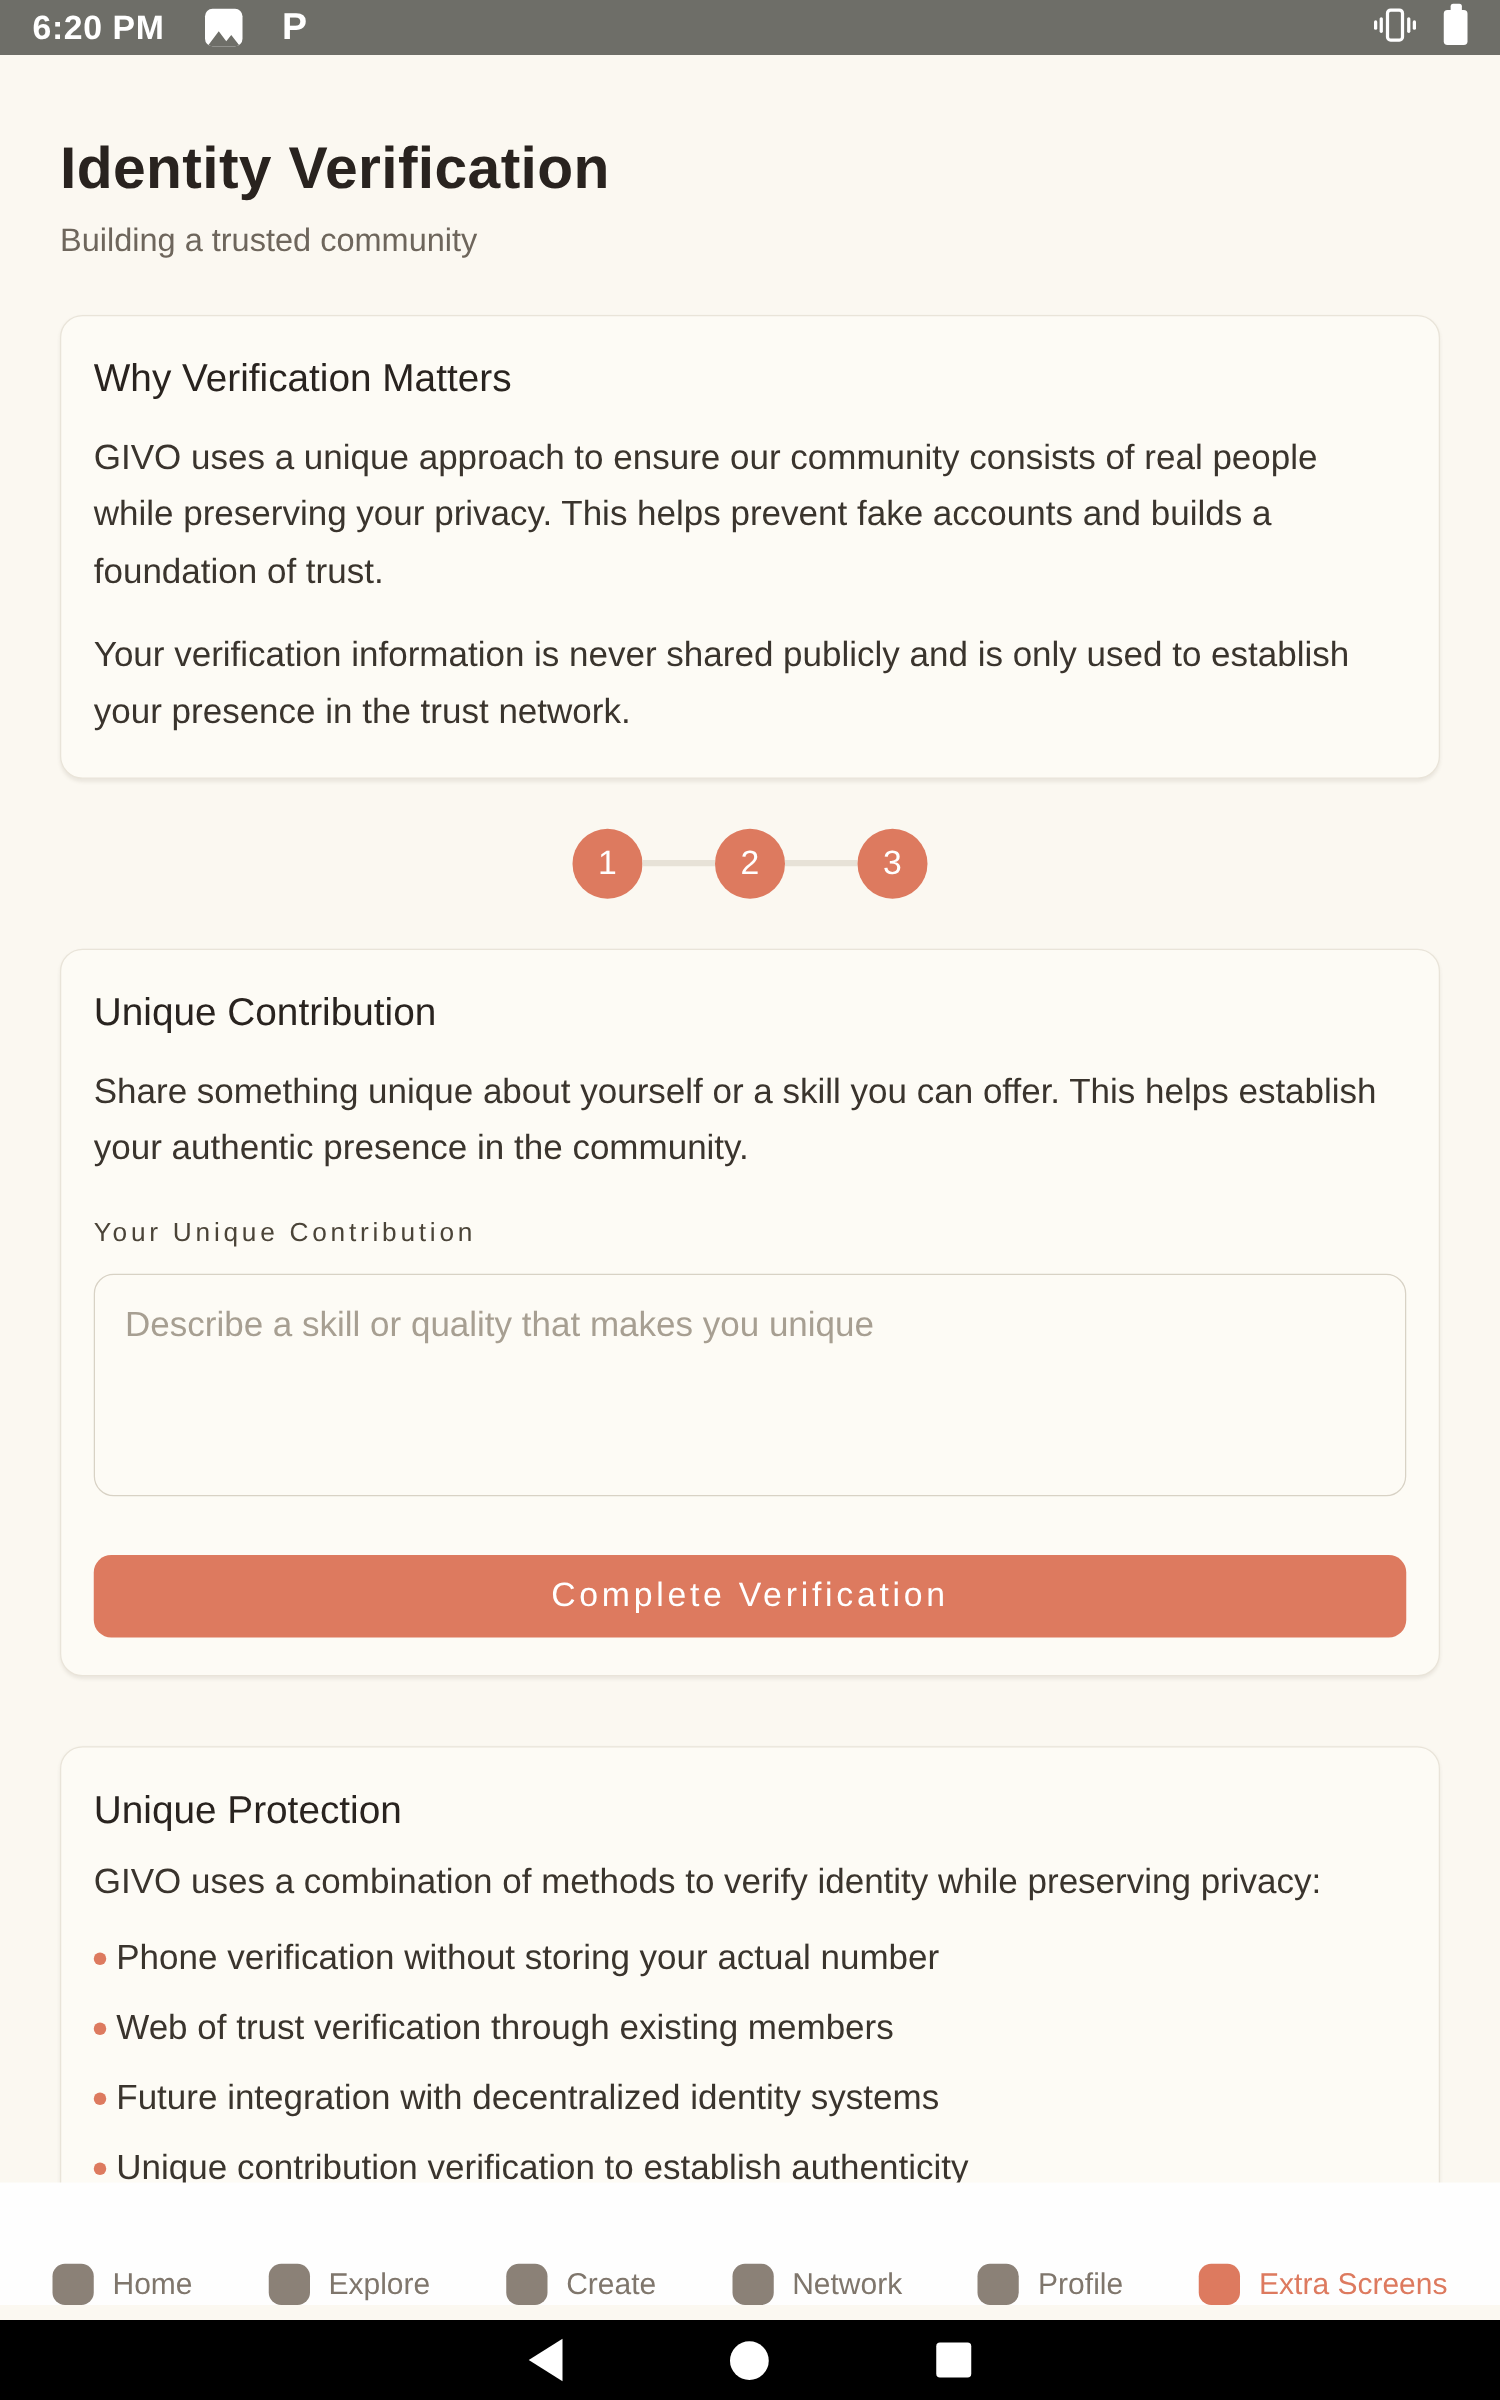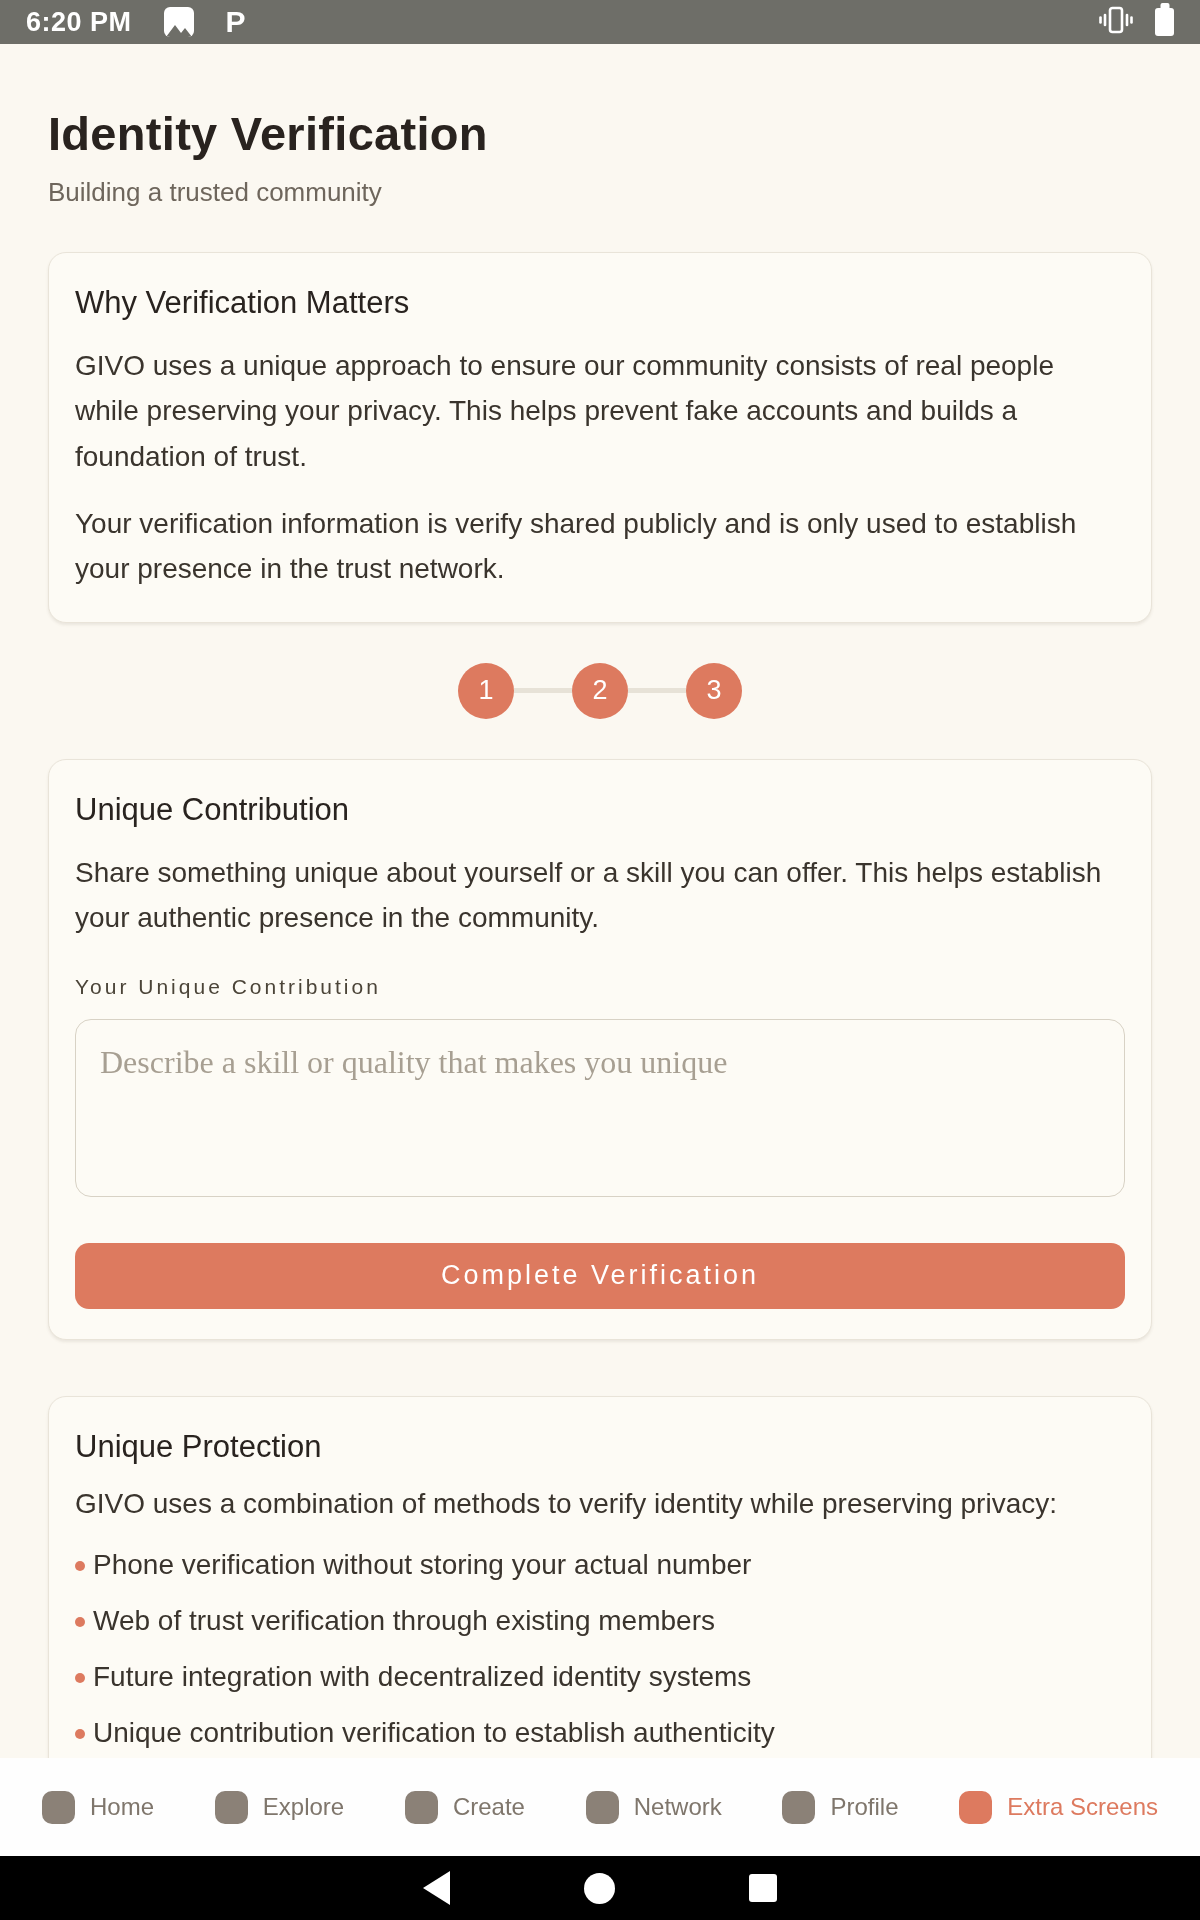--- a/index.html
+++ b/index.html
@@ -43,37 +43,37 @@
   .step-circle{
     width:56px;height:56px;border-radius:50%;background:var(--accent);color:#fff;
     display:flex;align-items:center;justify-content:center;font-size:27px;flex:0 0 auto;
   }
   .step-line{width:58px;height:5px;background:var(--connector);flex:0 0 auto;}
   
   .field-label{margin-top:34px;font-size:21px;letter-spacing:3px;color:#4b4438;}
   .contrib-textarea{
     margin-top:20px;width:100%;height:178px;resize:none;
     background:var(--card-bg);border:1.5px solid var(--field-border);border-radius:16px;
-    padding:24px;font-size:32px;color:var(--body-text);font-family:Liberation Serif, serif;outline:none;
+    padding:24px;font-size:28px;color:var(--body-text);font-family:Liberation Sans, sans-serif;outline:none;
   }
   .contrib-textarea::placeholder{color:var(--placeholder);}
   .submit-btn{
     margin-top:42px;width:100%;height:66px;background:var(--accent);color:#fff;border:none;
     border-radius:14px;font-size:27px;letter-spacing:3px;font-family:"Liberation Sans",sans-serif;cursor:pointer;
   }
   .card-privacy{margin-top:56px;}
   .card-privacy p{margin-top:16px;}
   .bullets{margin-top:20px;list-style:none;}
   .bullet-row{display:flex;align-items:flex-start;gap:8px;margin-bottom:18px;}
   .bullet-dot{width:10px;height:10px;border-radius:50%;background:var(--accent);margin-top:15px;flex:0 0 auto;}
   .bullet-text{font-size:28px;line-height:38px;color:var(--body-text);}
   
   .bottom-nav{
-    position:absolute;left:0;right:0;bottom:64px;height:98px;background:var(--nav-bg);
-    display:flex;align-items:center;justify-content:space-between;padding:0 42px;
+    position:absolute;left:0;right:0;bottom:76px;height:98px;background:var(--nav-bg);
+    display:flex;align-items:flex-end;justify-content:space-between;padding:0 42px;
   }
   .nav-item{display:flex;align-items:center;gap:15px;cursor:pointer;}
   .nav-swatch{width:33px;height:33px;border-radius:10px;background:var(--nav-swatch);}
   .nav-label{font-size:24px;color:var(--nav-label);}
   .nav-item.active .nav-swatch{background:var(--accent);}
   .nav-item.active .nav-label{color:var(--accent);}
   
   .android-nav{
     position:absolute;left:0;right:0;bottom:0;height:64px;background:var(--android-nav-bg);
     display:flex;align-items:center;justify-content:center;gap:134px;
@@ -109,21 +109,21 @@
   </div>
 </div>
 
 <div class="content">
   <h1>Identity Verification</h1>
   <div class="subtitle">Building a trusted community</div>
 
   <div class="card card-why">
     <h2>Why Verification Matters</h2>
     <p>GIVO uses a unique approach to ensure our community consists of real people while preserving your privacy. This helps prevent fake accounts and builds a foundation of trust.</p>
-    <p>Your verification information is verify shared publicly and is only used to establish your presence in the trust network.</p>
+    <p>Your verification information is never shared publicly and is only used to establish your presence in the trust network.</p>
   </div>
 
   <div class="steps">
     <div class="step-circle">1</div>
     <div class="step-line"></div>
     <div class="step-circle">2</div>
     <div class="step-line"></div>
     <div class="step-circle">3</div>
   </div>
 

